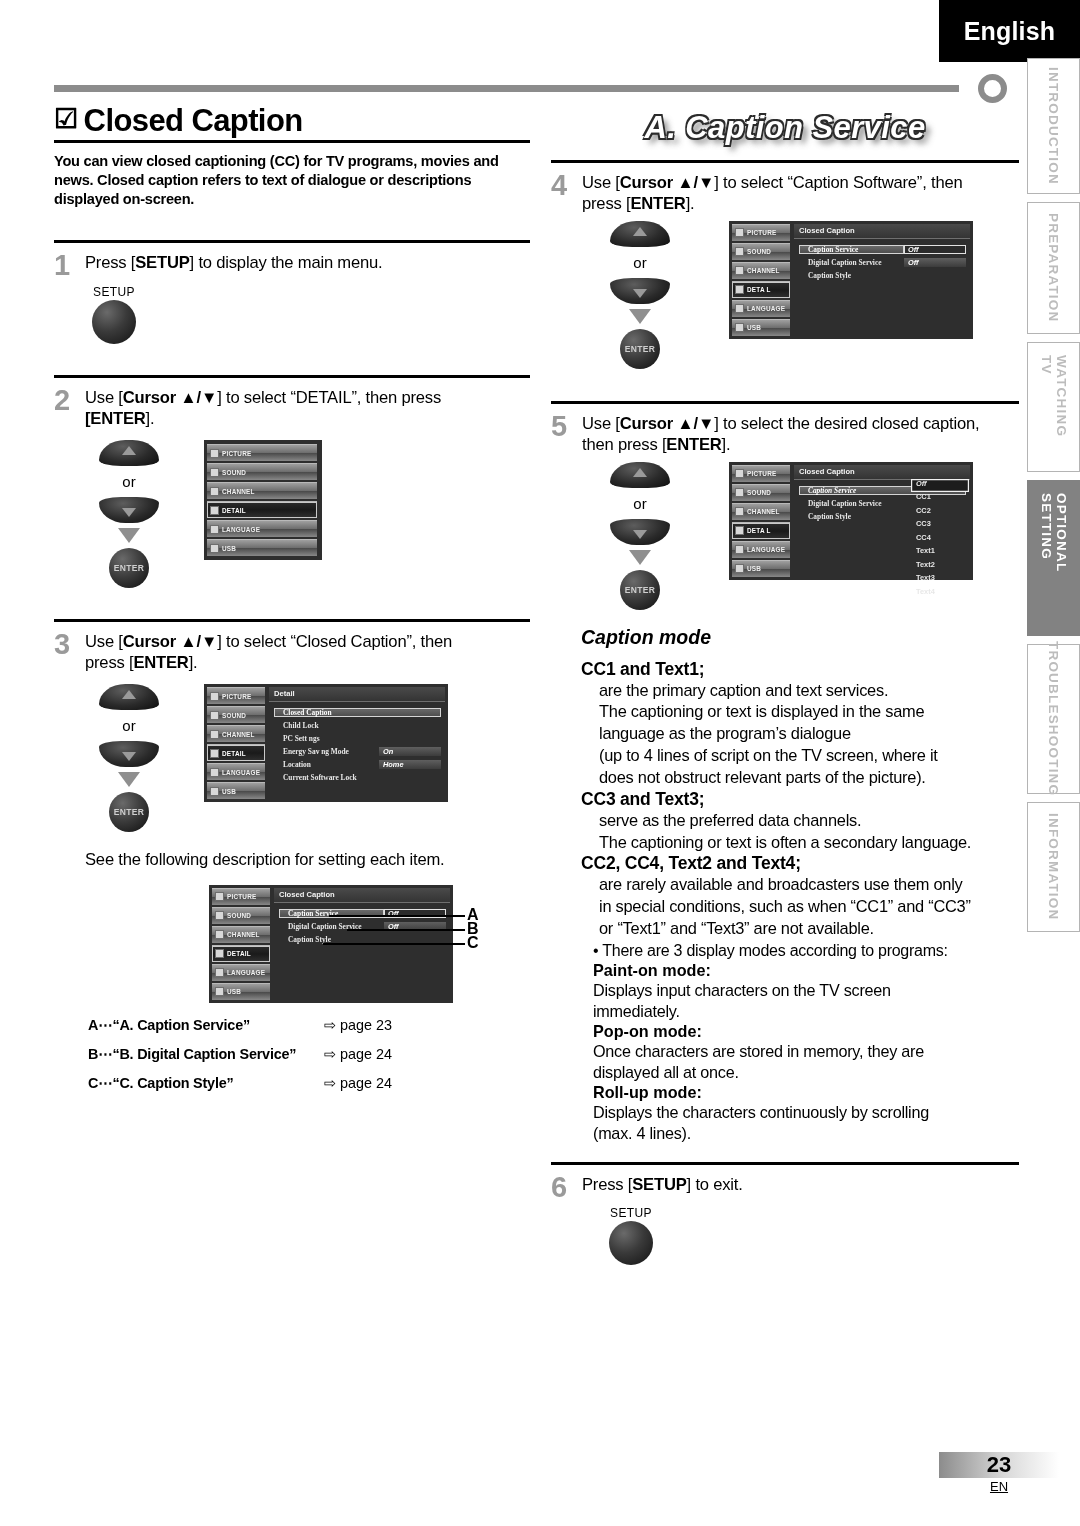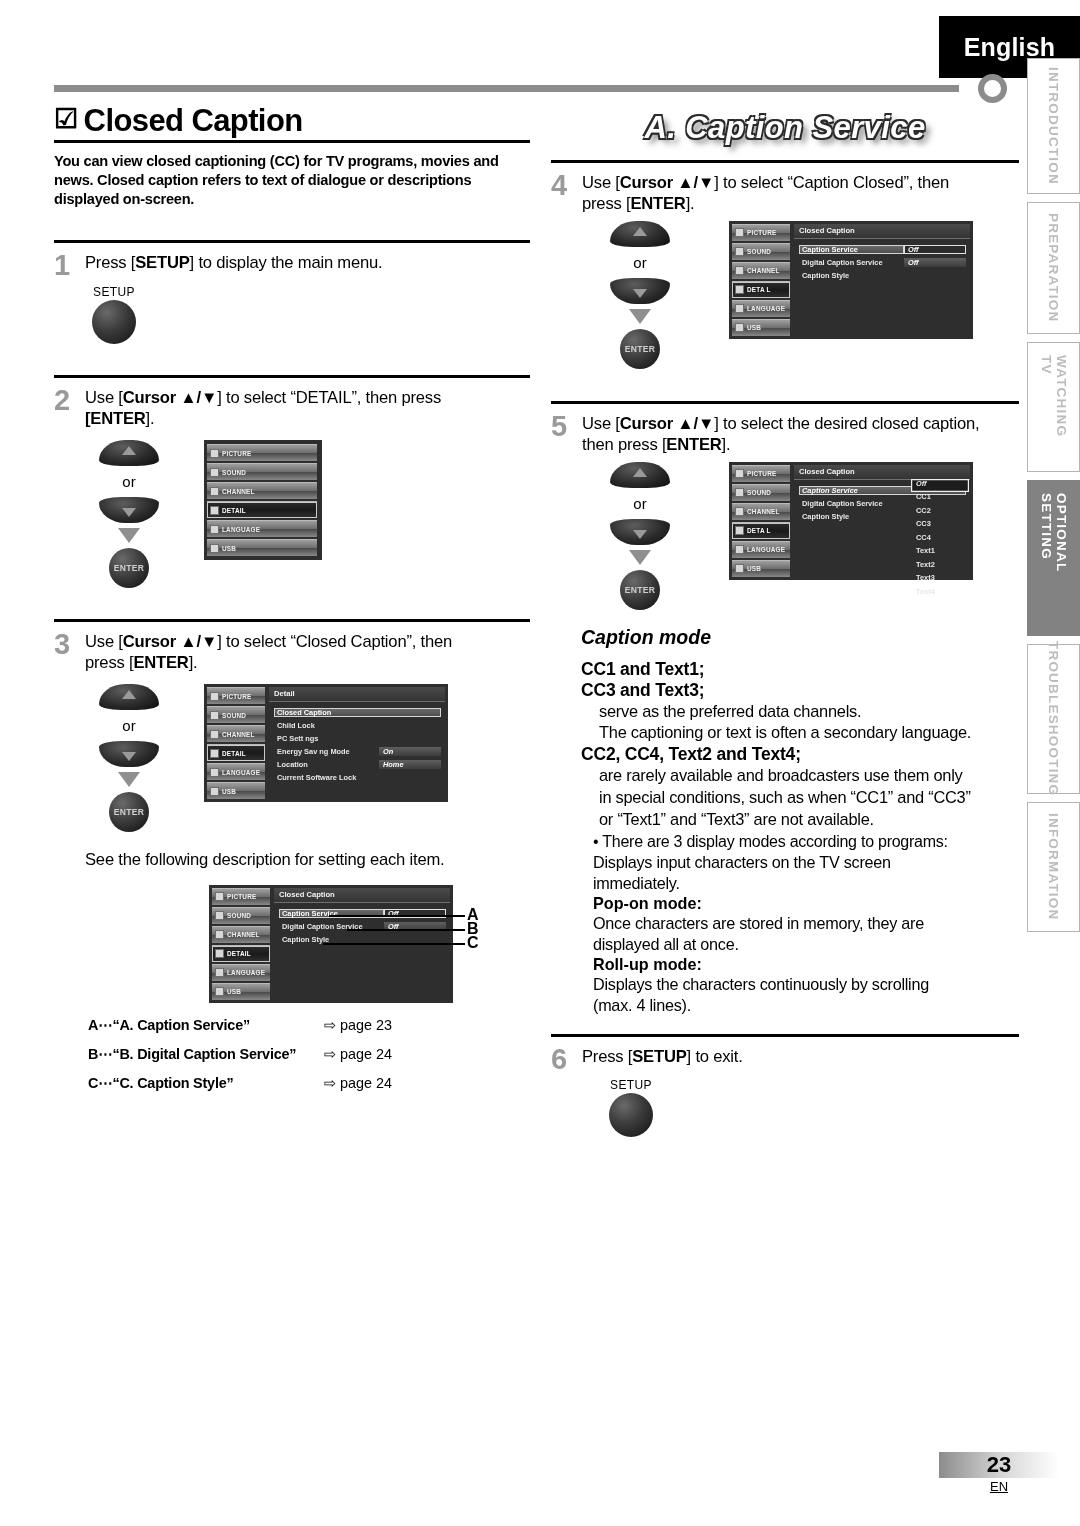--- a/index.html
+++ b/index.html
@@ -7,21 +7,21 @@
     width: 1080px; height: 1526px;
     background: #ffffff;
     font-family: "Liberation Sans", sans-serif;
     color: #000;
     overflow: hidden;
   }
   .page { position: relative; width: 1080px; height: 1526px; }
 
   
   .lang-banner {
-    position: absolute; left: 939px; top: 16px; width: 141px; height: 62px;
+    position: absolute; left: 939px; top: 0; width: 141px; height: 62px;
     background: #000; color: #fff;
     font-size: 25px; font-weight: 700;
     display: flex; align-items: center; justify-content: center;
     letter-spacing: .2px;
   }
   .head-rule {
     position: absolute; left: 54px; top: 85px; width: 905px; height: 7px;
     background: #8c8c8c;
   }
   .head-dot {
@@ -129,21 +129,21 @@
   }
   .osd-ico { width: 9px; height: 9px; background: #d8d8d8; border: 1px solid #6e6e6e; flex: 0 0 9px; }
   .osd-main { flex: 1; margin-left: 4px; color: #e8e8e8; }
   .osd-head {
     font-size: 7.6px; font-weight: 700; padding: 2px 0 3px 5px;
     border-bottom: 1px solid #6f6f6f; color: #f2f2f2;
     background: linear-gradient(180deg,#4a4a4a,#343434);
   }
   .osd-rows { padding: 4px 4px 0 5px; }
   .osd-row { display: flex; align-items: center; height: 13px; font-size: 7.4px; font-weight: 700; }
-  .osd-label { flex: 1; padding-left: 3px; }
+  .osd-label { flex: 1; padding-left: 9px; font-family: Liberation Serif, serif; }
   .osd-row.hl .osd-label {
     background: linear-gradient(180deg,#6d6d6d,#4a4a4a);
     box-shadow: inset 0 0 0 1px #d5d5d5; color: #fff;
   }
   .osd-row.hl.ital .osd-label { font-style: italic; }
   .osd-val {
     width: 62px; font-style: italic; padding-left: 4px;
     background: linear-gradient(180deg,#5f5f5f,#3c3c3c); color: #fff;
   }
   .osd-val.boxed { box-shadow: inset 0 0 0 1px #e2e2e2; background: #2b2b2b; }
@@ -436,21 +436,21 @@
       </div>
   </div>
 
   <div class="col-right">
     <div class="banner-title">A.  Caption Service</div>
 
     <div class="rule"></div>
     <div class="step">
       <div class="step-num">4</div>
       <div class="step-txt">
-        <span>Use [</span><b>Cursor ▲/▼</b><span>] to select “Caption Closed”, then</span><br>
+        <span>Use [</span><b>Cursor ▲/▼</b><span>] to select “Caption Software”, then</span><br>
         <span>press [</span><b>ENTER</b><span>].</span>
       </div>
     </div>
     <div class="keyblock" style="margin-top:6px">
       <div class="keycol" style="width:178px">
         <div class="cursor-key up">
             <div class="shell"></div>
             <div class="tri"></div>
           </div>
         <div class="or-word">or</div>
@@ -584,27 +584,29 @@
               <div class="osd-lrow">Text3</div>
               <div class="osd-lrow">Text4</div>
             </div>
         </div>
       </div>
     </div>
 
     <div class="cm-title">Caption mode</div>
     <div id="cm-groups">
         <div class="cm-head">CC1 and Text1;</div>
+        <div class="cm-body">are the primary caption and text services.<br>The captioning or text is displayed in the same<br>language as the program’s dialogue<br>(up to 4 lines of script on the TV screen, where it<br>does not obstruct relevant parts of the picture).</div>
         <div class="cm-head">CC3 and Text3;</div>
         <div class="cm-body">serve as the preferred data channels.<br>The captioning or text is often a secondary language.</div>
         <div class="cm-head">CC2, CC4, Text2 and Text4;</div>
         <div class="cm-body">are rarely available and broadcasters use them only<br>in special conditions, such as when “CC1” and “CC3”<br>or “Text1” and “Text3” are not available.</div>
       </div>
     <div class="cm-bullet">•   There are 3 display modes according to programs:</div>
     <div id="cm-modes">
+        <div class="cm-sub">Paint-on mode:</div>
         <div class="cm-subbody">Displays input characters on the TV screen<br>immediately.</div>
         <div class="cm-sub">Pop-on mode:</div>
         <div class="cm-subbody">Once characters are stored in memory, they are<br>displayed all at once.</div>
         <div class="cm-sub">Roll-up mode:</div>
         <div class="cm-subbody">Displays the characters continuously by scrolling<br>(max. 4 lines).</div>
       </div>
 
     <div style="margin-top:18px" class="rule"></div>
     <div class="step">
       <div class="step-num">6</div>

